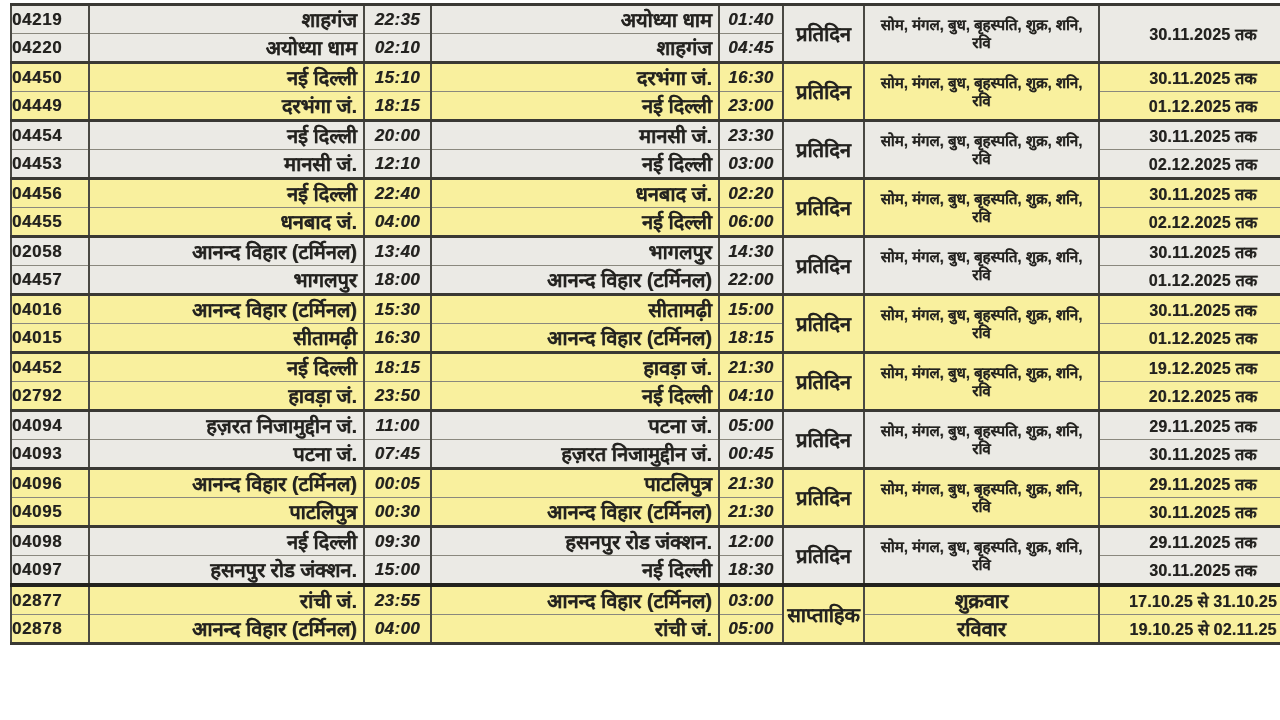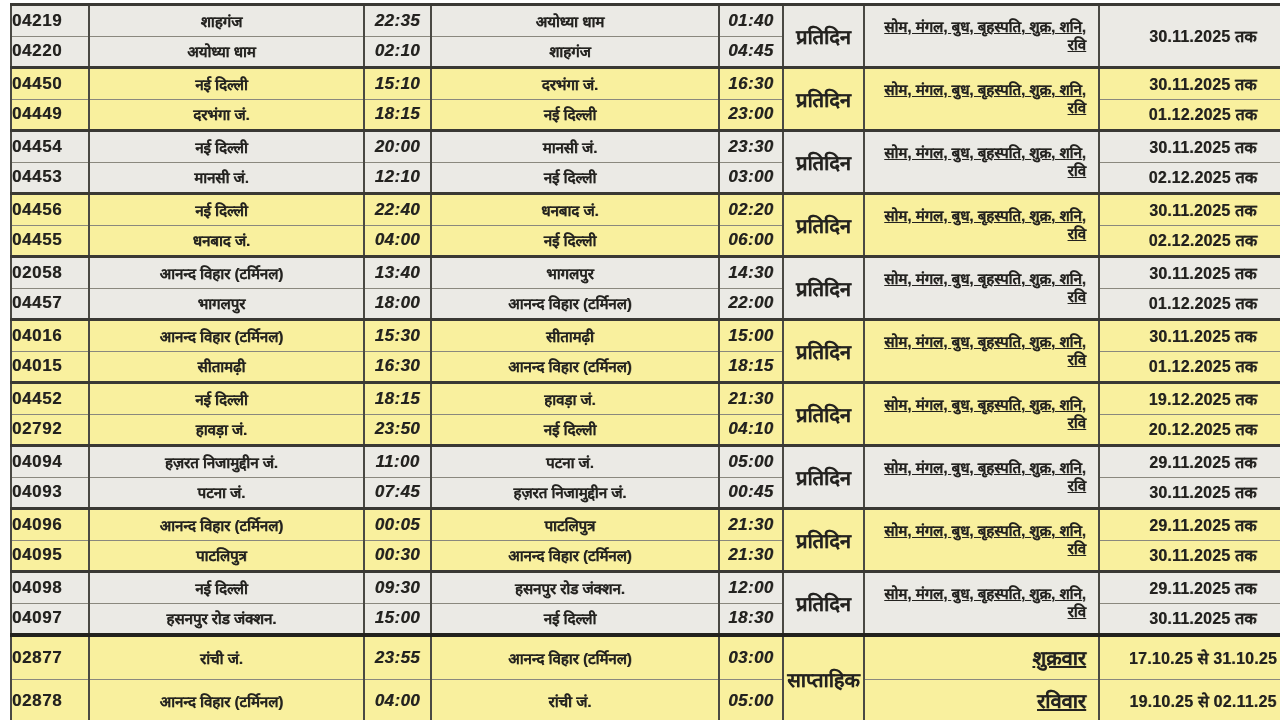--- a/index.html
+++ b/index.html
@@ -18,24 +18,24 @@
     border-top:1px solid #8a887e;
     font-weight:700;color:#23221f;
     overflow:hidden;white-space:nowrap;
     text-shadow:0.4px 0 0 rgba(35,34,31,.55);
   }
   tr.pair-start td{border-top:3px solid #3a3934;}
   tr.thick-top td{border-top:4px solid #23221e;}
   tr.grey td{background:#ebeae5;}
   tr.yellow td{background:#f9f09e;}
   .c-no{font-size:17px;text-align:left;letter-spacing:.6px;}
-  .c-sta{font-size:15px;text-align:center;padding-left:14px;padding-right:24px;}
+  .c-sta{font-size:20px;text-align:right;padding-left:14px;padding-right:6px;}
   .c-time{font-size:17px;text-align:center;letter-spacing:.4px;font-style:italic;}
   .c-freq{font-size:20px;text-align:center;}
-  .c-days{font-size:15px;text-align:right;white-space:normal;line-height:18px;padding:12px 12px;text-decoration:underline;}
+  .c-days{font-size:15px;text-align:center;white-space:normal;line-height:18px;padding:4px 12px;}
   .c-days.single{font-size:20px;}
   .c-date{font-size:16px;text-align:center;letter-spacing:.2px;}
 </style>
 </head>
 <body>
 
 <div class="sheet">
   <table>
     <colgroup>
       <col style="width:78px">

